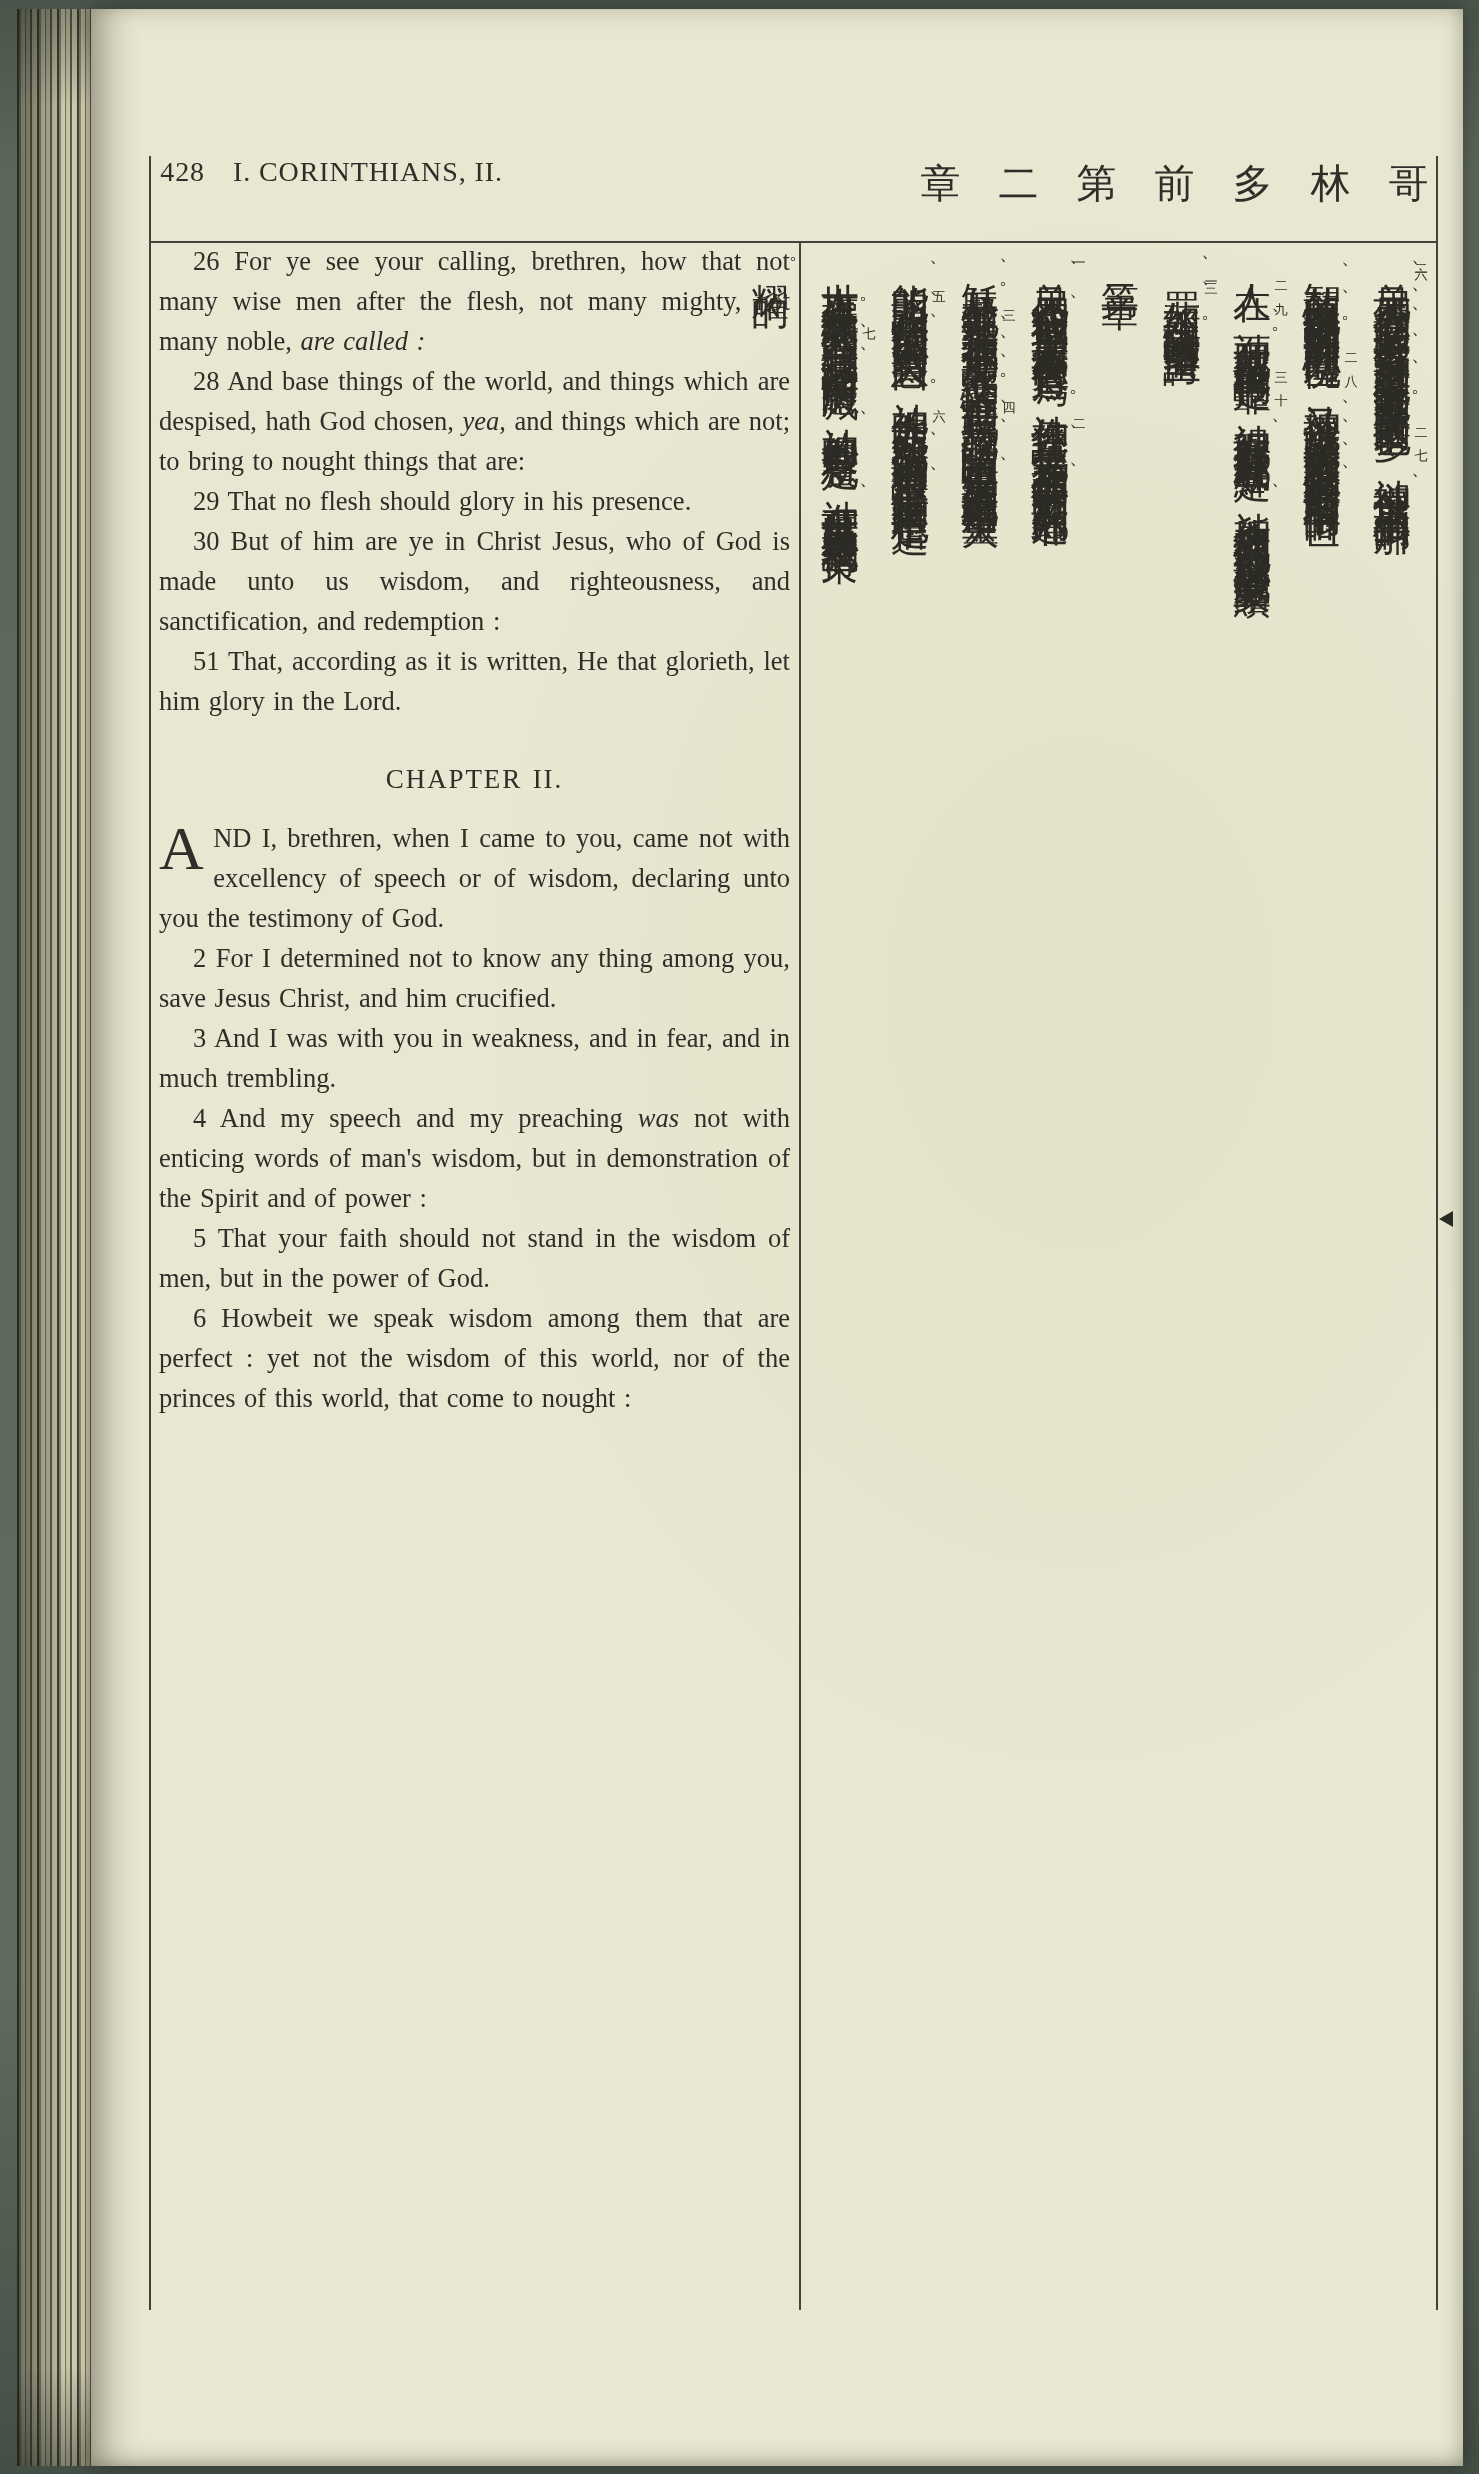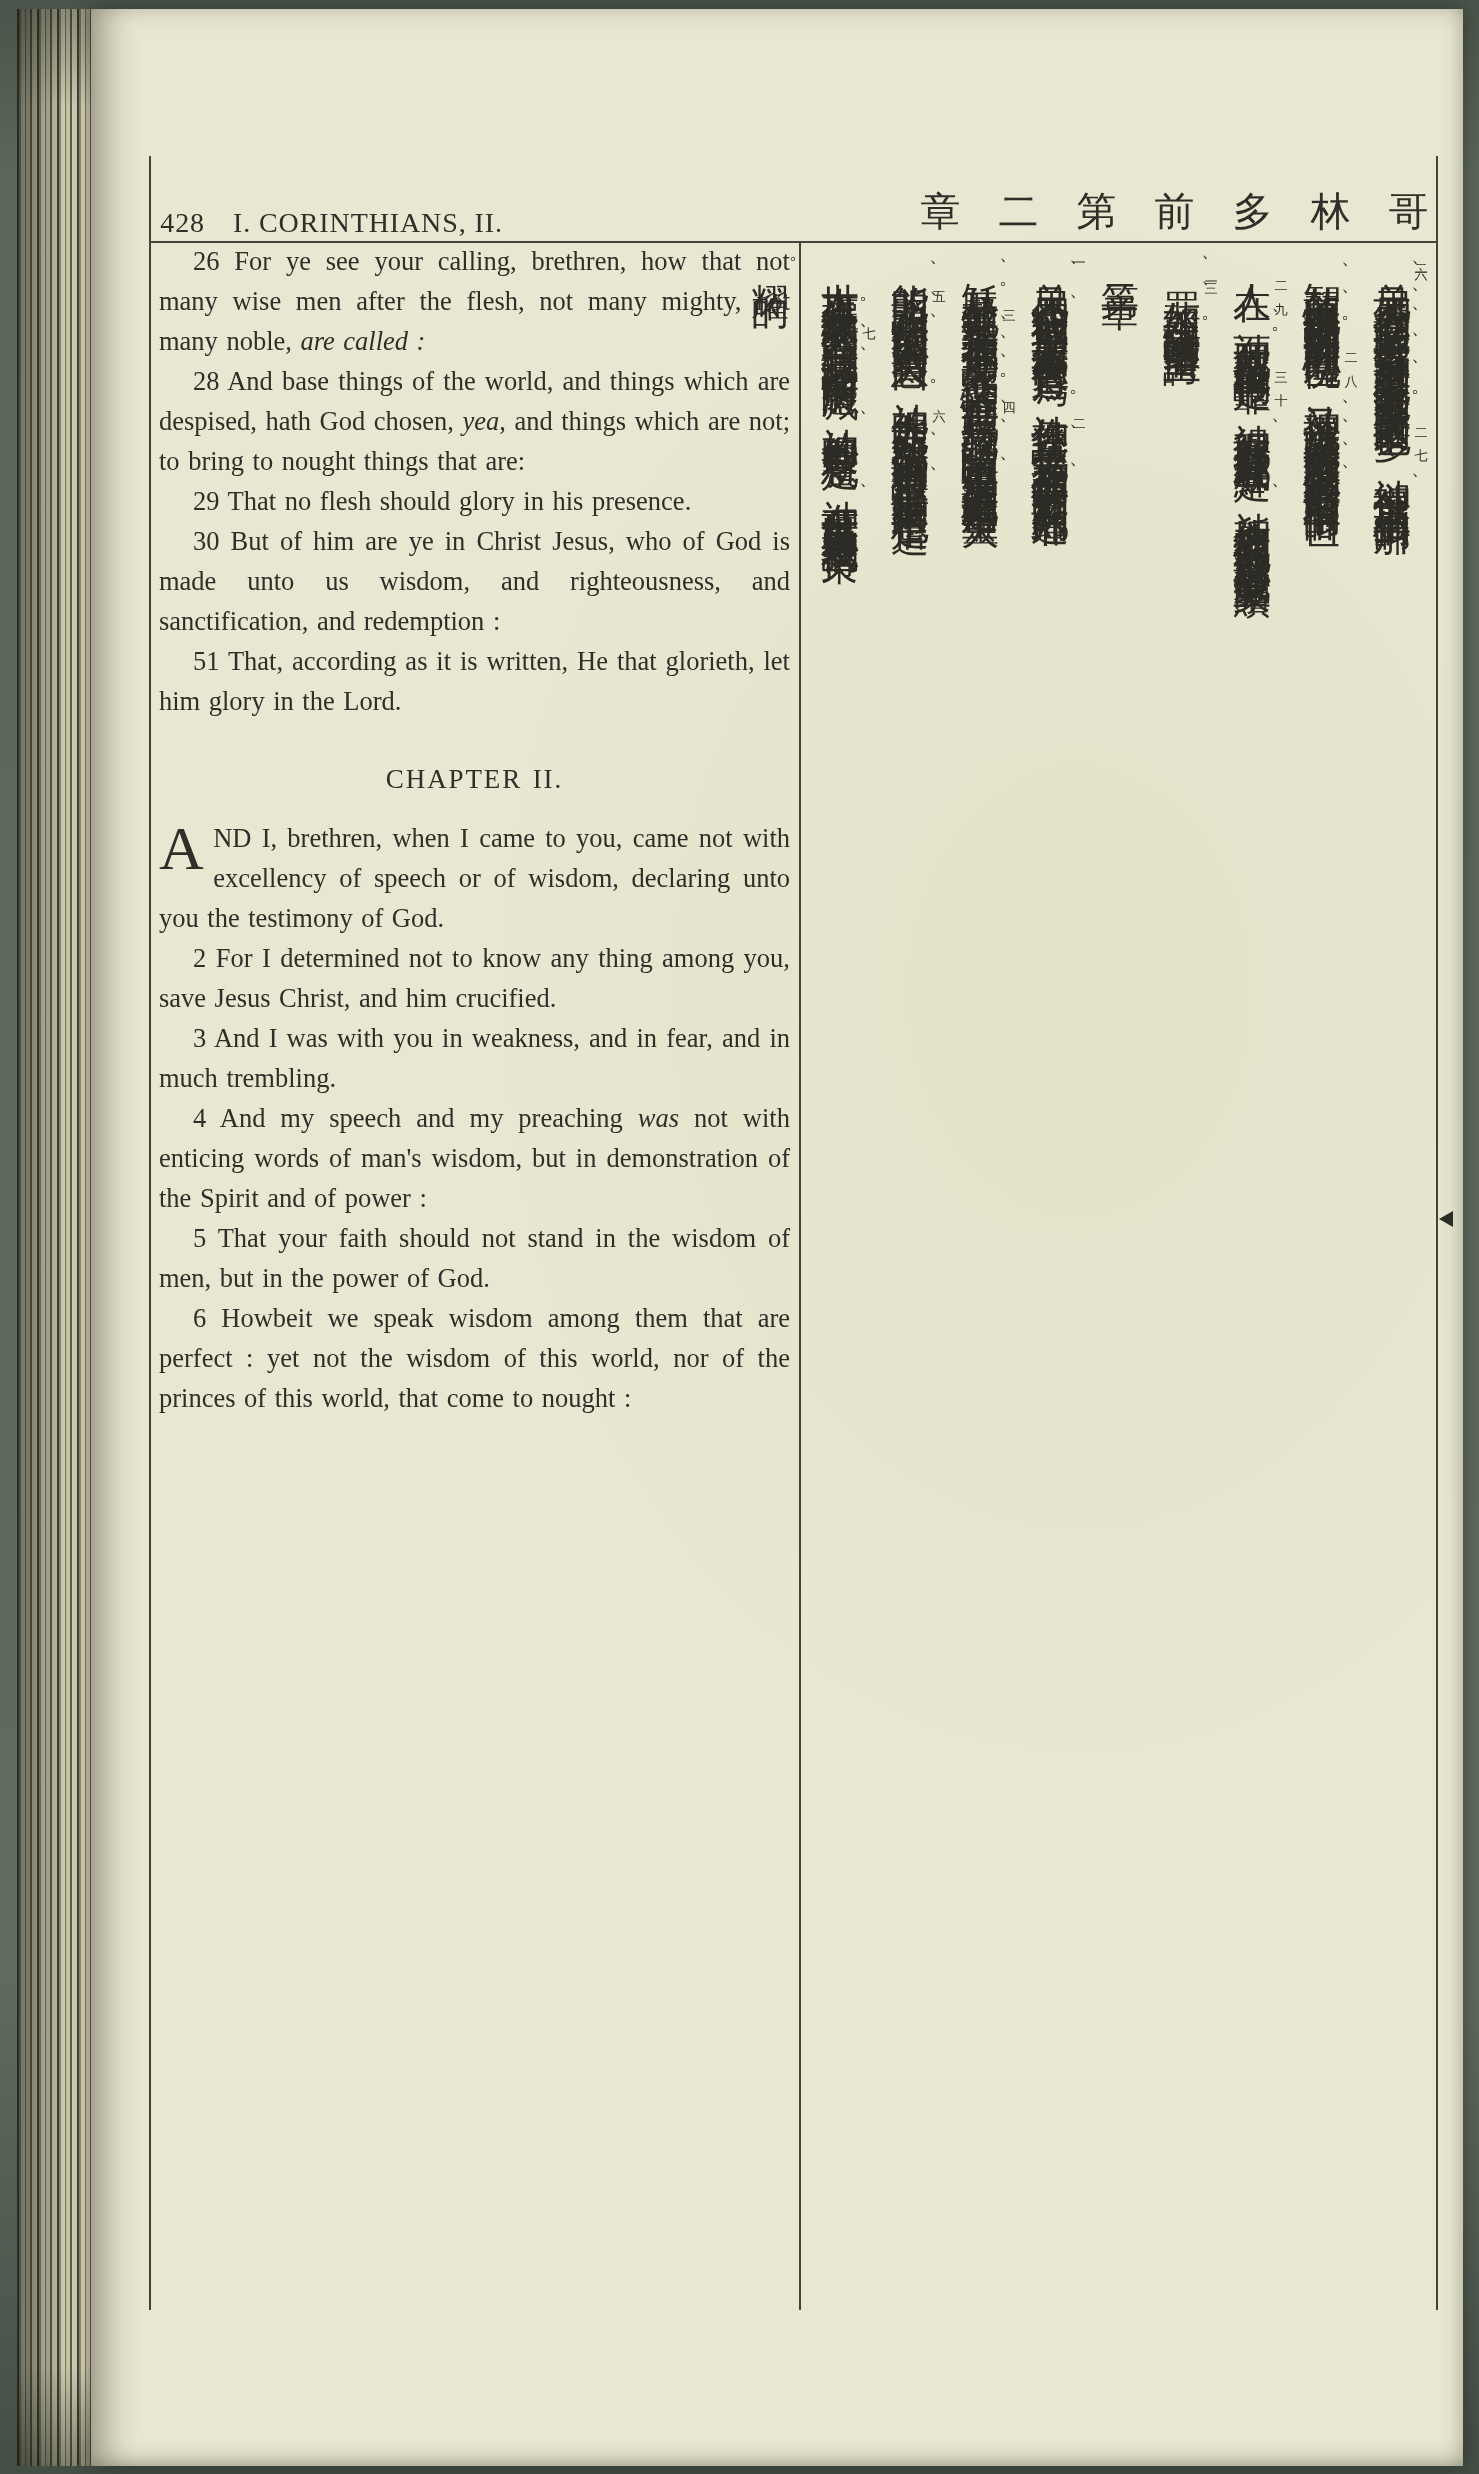--- a/index.html
+++ b/index.html
@@ -37,21 +37,21 @@
   }
 
   .rule-v { position: absolute; width: 1.9px; background: #45423a; }
   #frame-left  { left: 58px;  top: 147px; height: 2154px; }
   #frame-right { left: 1345px; top: 147px; height: 2154px; }
   #divider     { left: 708px; top: 232px; height: 2069px; }
   #header-rule { position: absolute; left: 58px; top: 232px; width: 1289px; height: 1.9px; background: #45423a; }
 
   #header {
     position: absolute; left: 58px; top: 147px; width: 1289px; height: 83px;
-    display: flex; justify-content: space-between; align-items: flex-end;
+    display: flex; justify-content: space-between; align-items: flex-start;
     padding: 0 9.4px 0 11.3px; color: #2f2e28;
   }
   #hdr-left { font-size: 28px; letter-spacing: 0.9px; white-space: nowrap; }
   #hdr-left .pagenum { margin-right: 28px; }
   #hdr-right { font-size: 40px; letter-spacing: 38px; margin-right: -38px; white-space: nowrap; }
 
   
   #english {
     position: absolute; left: 68px; top: 232px; width: 631px;
     font-size: 26.5px; line-height: 40px; color: #2f2e28;

